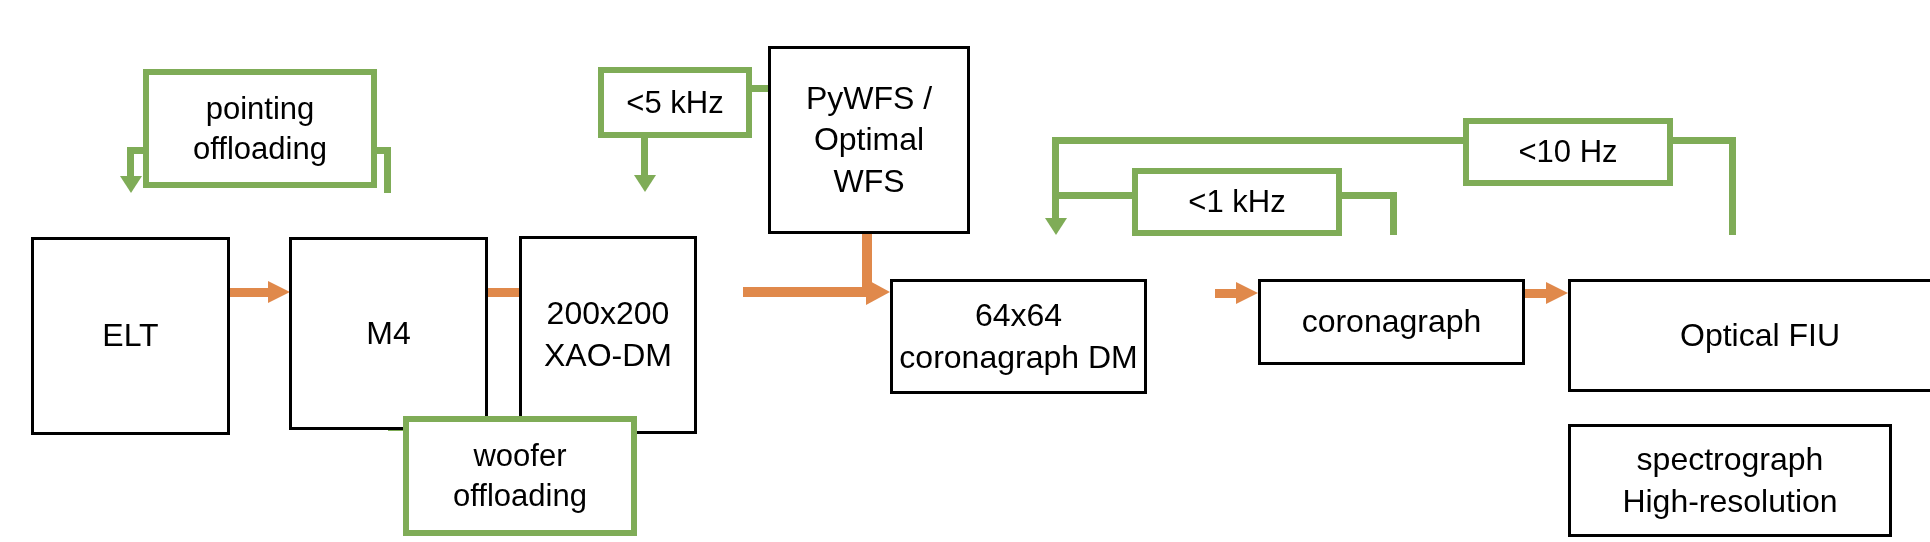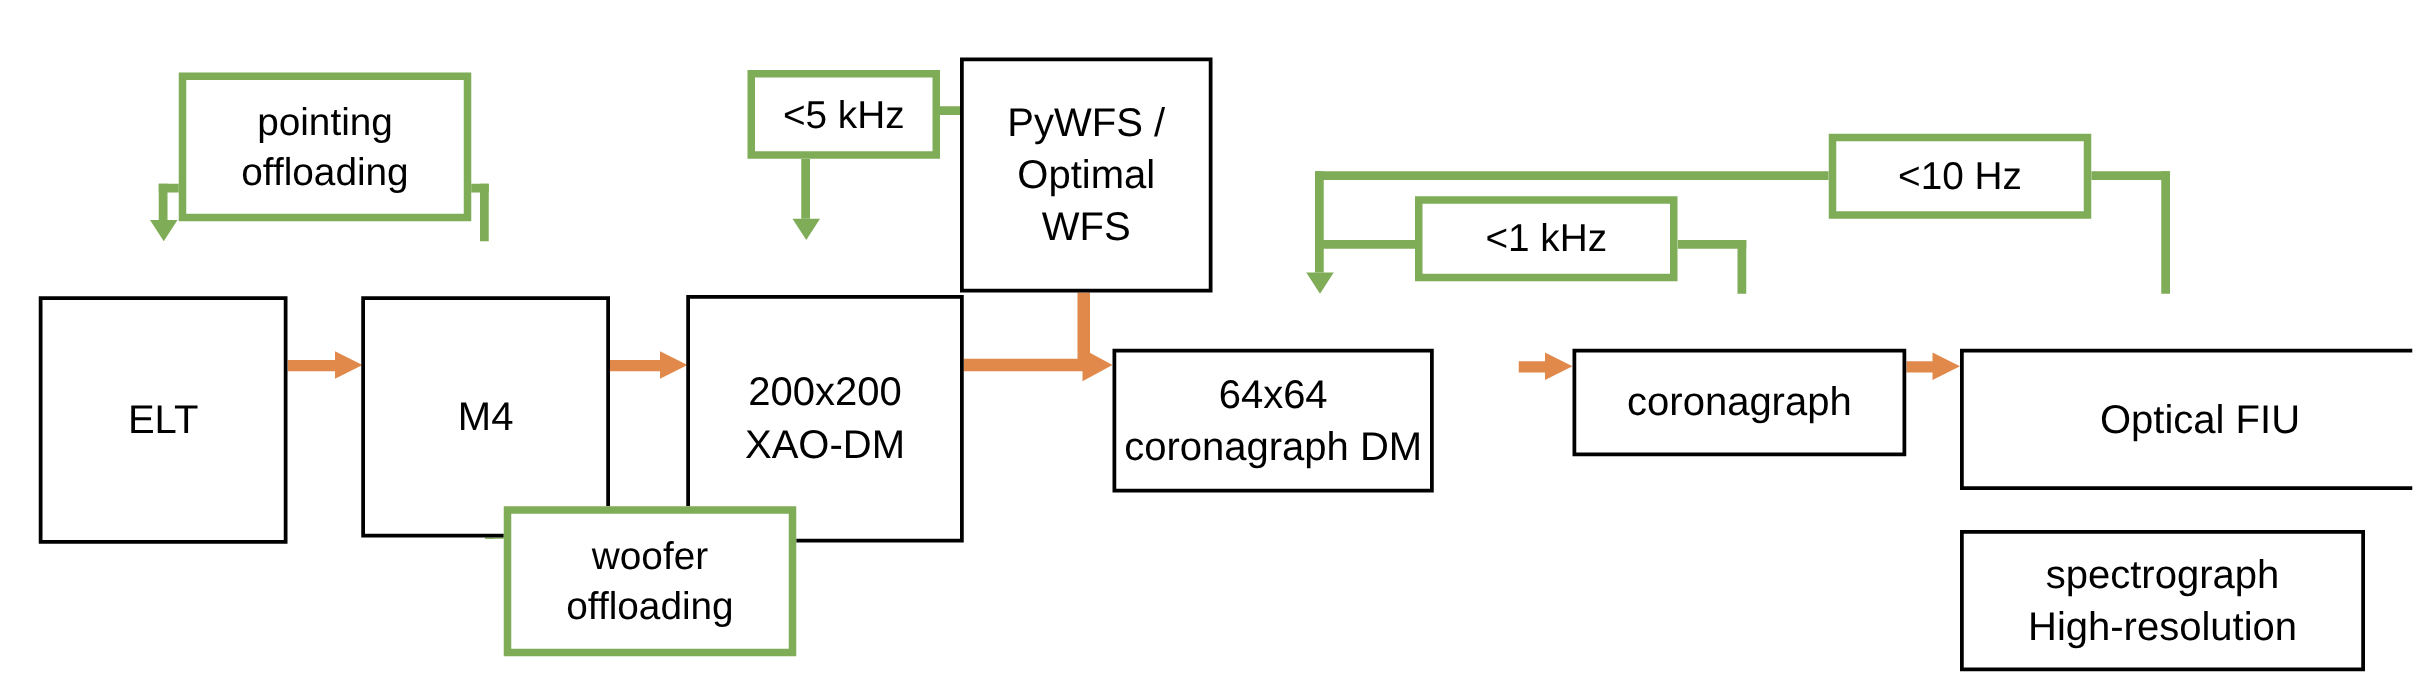--- a/index.html
+++ b/index.html
@@ -29,20 +29,21 @@
   .box{
     border:3px solid var(--boxline);
     font-size:32px;line-height:1.3;
     z-index:2;
     margin-top:44px;
   }
   .gbox{
     border:6px solid var(--green);
     font-size:31px;line-height:1.28;
     z-index:3;
+    margin-top:11px;
   }
   .gl{position:absolute;background:var(--green);z-index:1;}
   .ol{position:absolute;background:var(--orange);z-index:1;}
   .tri{position:absolute;width:0;height:0;z-index:1;}
   
   .g-down{border-left:11px solid transparent;border-right:11px solid transparent;border-top:17px solid var(--green);}
   .g-up{border-left:11px solid transparent;border-right:11px solid transparent;border-bottom:16px solid var(--green);}
   
   .o-right{border-top:11px solid transparent;border-bottom:11px solid transparent;border-left:22px solid var(--orange);}
   .o-right-big{border-top:13px solid transparent;border-bottom:13px solid transparent;border-left:24px solid var(--orange);}
@@ -102,21 +103,21 @@
   <div class="tri o-down" style="left:1719px;top:362px"></div>
 
   <div class="box" style="left:31px;top:193px;width:199px;height:198px">
     <span>ELT</span>
   </div>
 
   <div class="box" style="left:289px;top:193px;width:199px;height:193px">
     <span>M4</span>
   </div>
 
-  <div class="box" style="left:549px;top:192px;width:222px;height:198px">
+  <div class="box" style="left:519px;top:192px;width:178px;height:198px">
     <span>200x200</span>
     <span>XAO-DM</span>
   </div>
 
   <div class="box" style="left:768px;top:2px;width:202px;height:188px">
     <span>PyWFS /</span>
     <span>Optimal</span>
     <span>WFS</span>
   </div>
 

